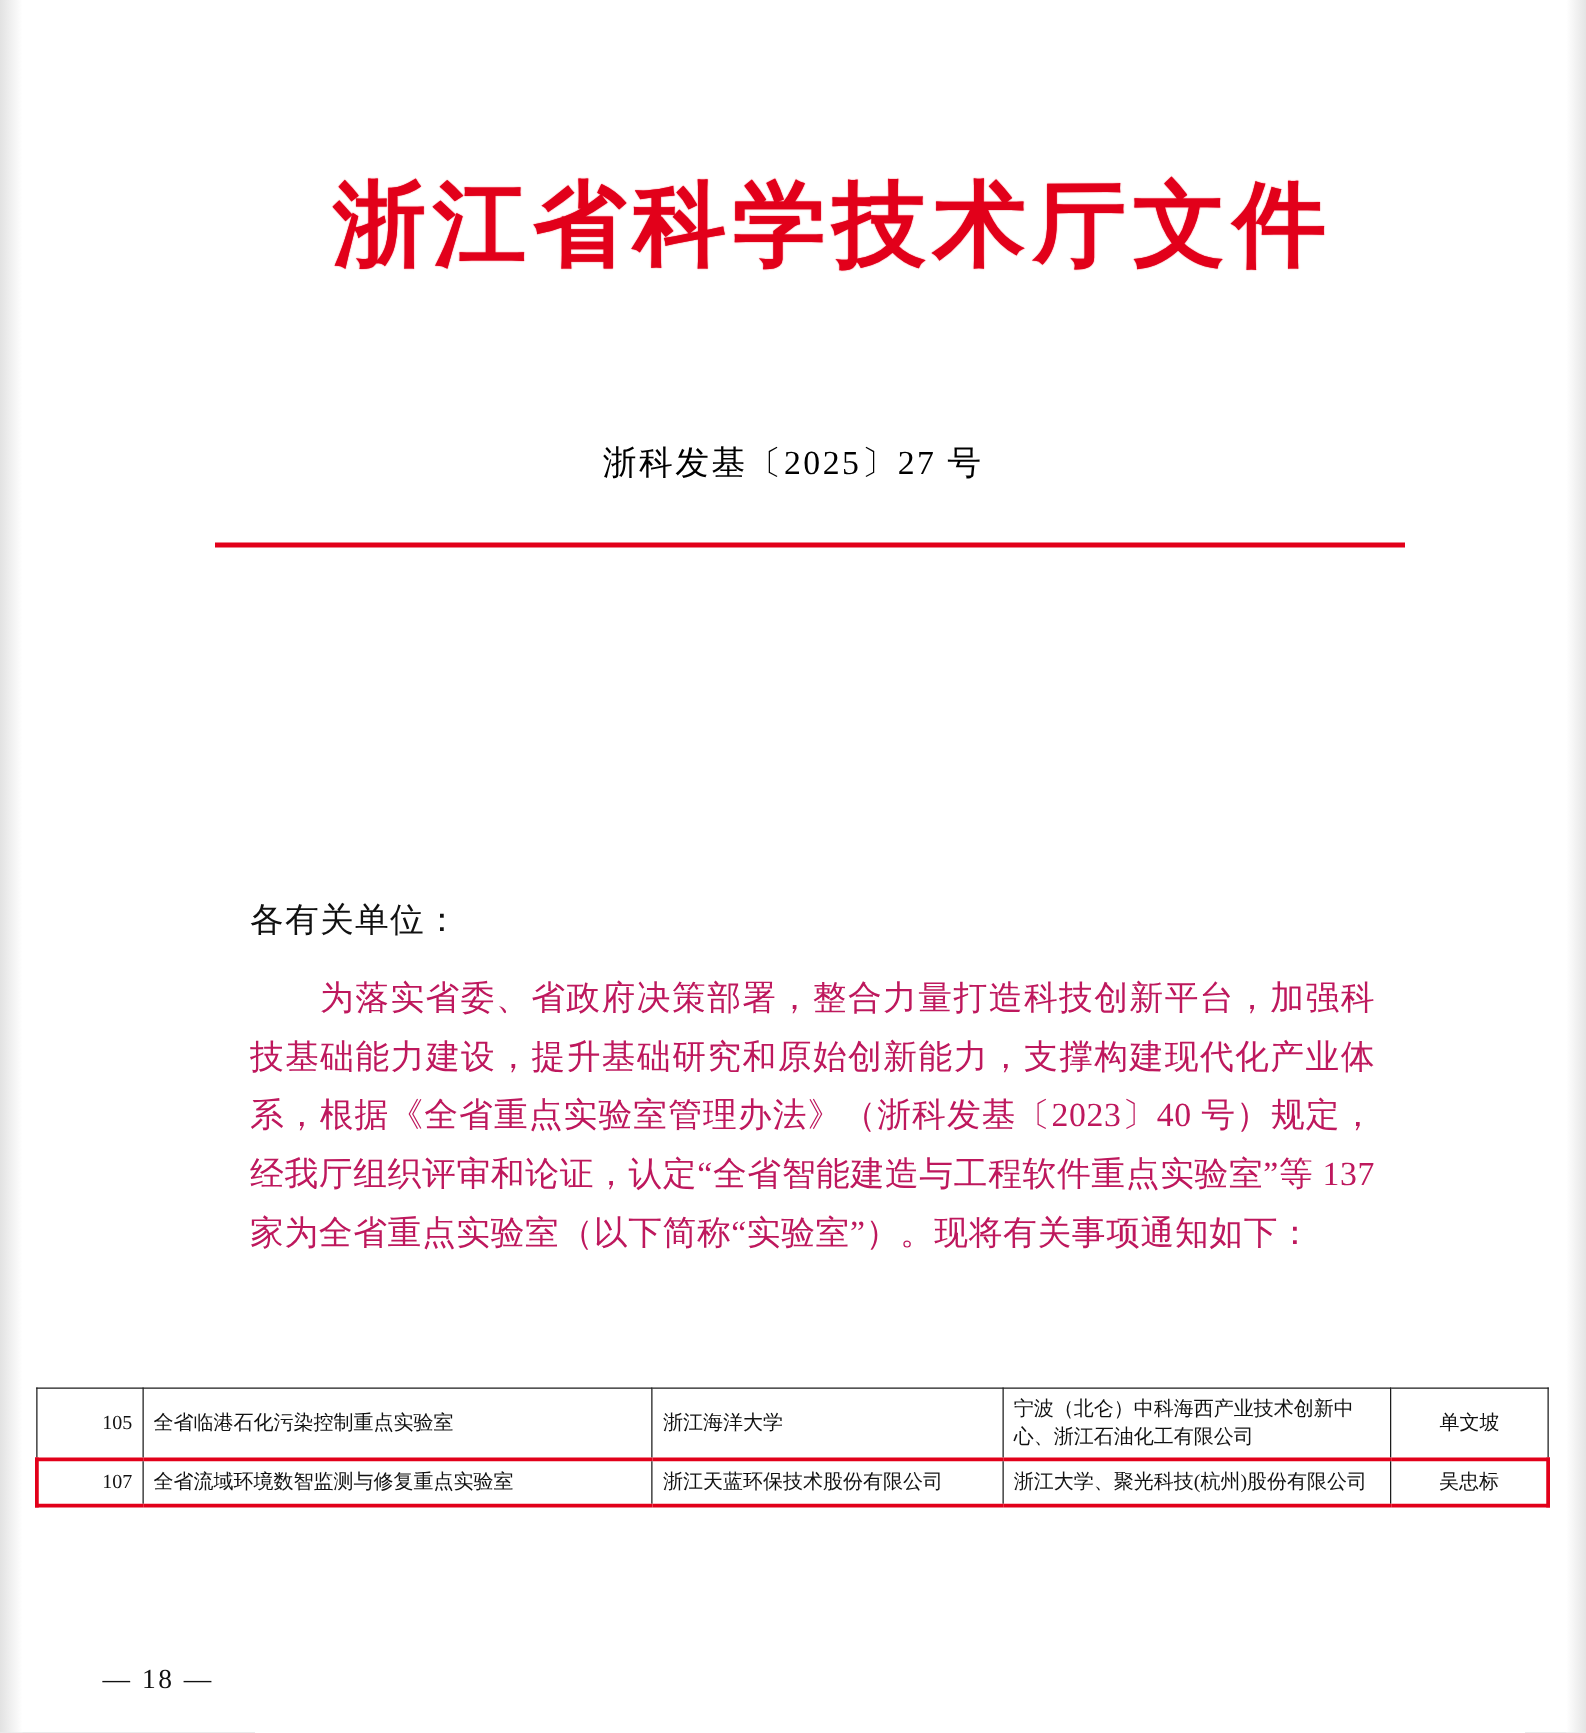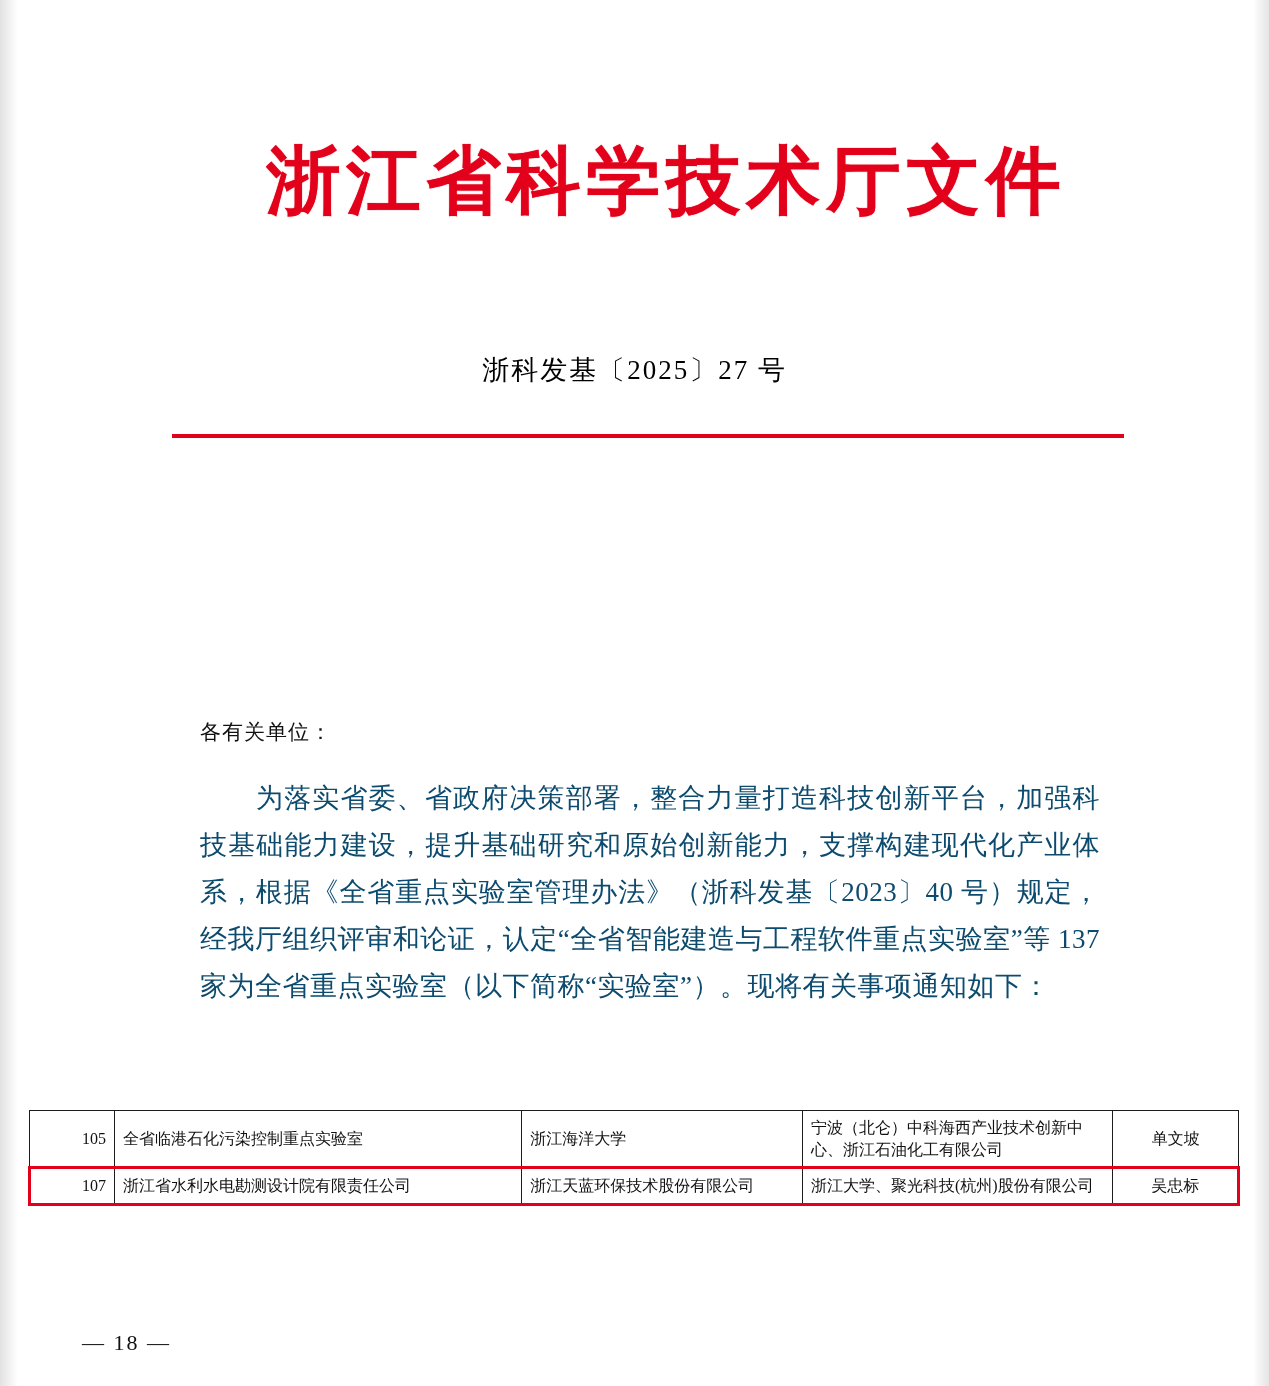--- a/index.html
+++ b/index.html
@@ -85,32 +85,32 @@
     font-weight: bold;
     color: #111;
     line-height: 1.65;
     letter-spacing: 2px;
   }
 
   .salutation {
     position: absolute;
     top: 718px;
     left: 200px;
-    font-size: 21px;
+    font-size: 27px;
     color: #111;
     letter-spacing: 1px;
   }
 
   .body-text {
     position: absolute;
     top: 775px;
     left: 200px;
     width: 900px;
     font-size: 27px;
-    color: #0c4a6e;
+    color: #be185d;
     line-height: 47px;
     text-indent: 56px;
     text-align: justify;
     letter-spacing: 0.5px;
   }
 
   
   .table-wrap {
     position: absolute;
     top: 1110px;
@@ -188,21 +188,21 @@
       <tbody>
         <tr>
           <td class="col-no">105</td>
           <td class="col-lab">全省临港石化污染控制重点实验室</td>
           <td class="col-unit">浙江海洋大学</td>
           <td class="col-co">宁波（北仑）中科海西产业技术创新中心、浙江石油化工有限公司</td>
           <td class="col-person">单文坡</td>
         </tr>
         <tr class="highlight">
           <td class="col-no">107</td>
-          <td class="col-lab">浙江省水利水电勘测设计院有限责任公司</td>
+          <td class="col-lab">全省流域环境数智监测与修复重点实验室</td>
           <td class="col-unit">浙江天蓝环保技术股份有限公司</td>
           <td class="col-co">浙江大学、聚光科技(杭州)股份有限公司</td>
           <td class="col-person">吴忠标</td>
         </tr>
       </tbody>
     </table>
   </div>
 
   <div class="page-number">— 18 —</div>
 

